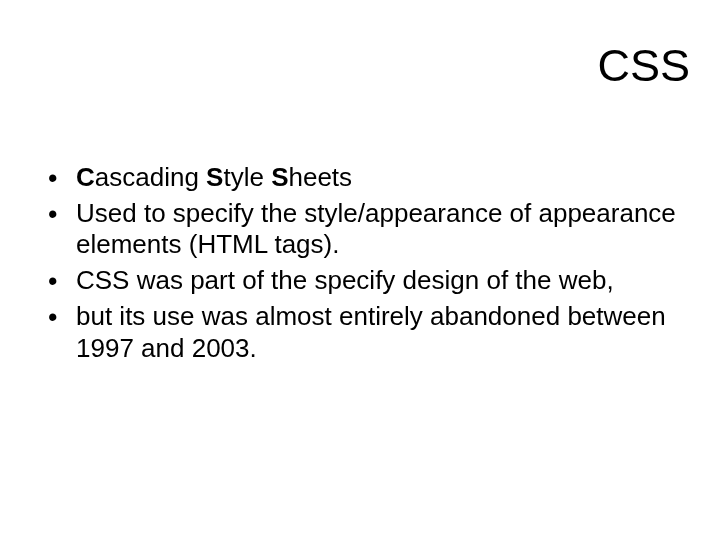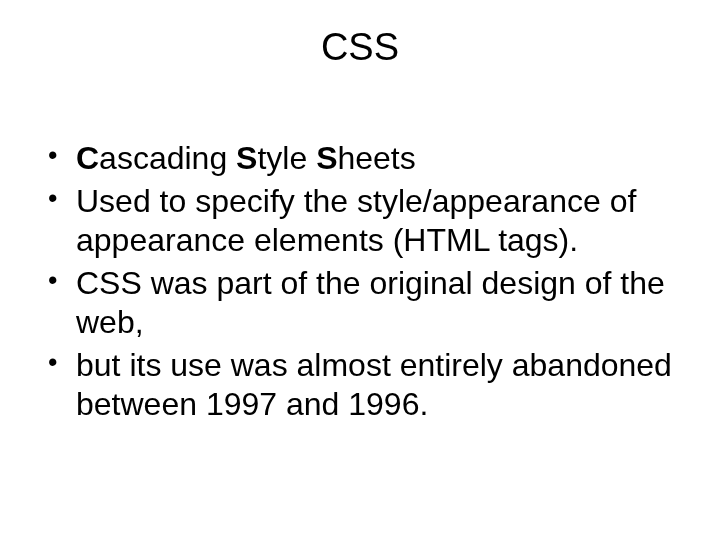--- a/index.html
+++ b/index.html
@@ -11,31 +11,31 @@
     font-family: Arial, Helvetica, sans-serif;
     color: #000;
   }
   .slide {
     box-sizing: border-box;
     width: 720px;
     height: 540px;
     padding: 20px 30px 30px 30px;
   }
   .title {
-    font-size: 38px;
-    text-align: center;
-    margin-top: 6px;
+    font-size: 45px;
+    text-align: right;
+    margin-top: 20px;
     margin-bottom: 70px;
     font-weight: normal;
   }
   ul.bullets {
     list-style: none;
     padding: 0;
     margin: 0 7px 0 18px;
-    font-size: 32px;
+    font-size: 26px;
     line-height: 1.22;
   }
   ul.bullets li {
     position: relative;
     padding-left: 28px;
     margin-bottom: 4px;
   }
   ul.bullets li::before {
     content: "•";
     position: absolute;
@@ -46,16 +46,16 @@
   .b { font-weight: bold; }
 </style>
 </head>
 <body>
 
 <div class="slide">
   <div class="title">CSS</div>
   <ul class="bullets">
     <li><span class="b">C</span><span>ascading </span><span class="b">S</span><span>tyle </span><span class="b">S</span><span>heets</span></li>
     <li><span>Used to specify the style/appearance of appearance elements (HTML tags).</span></li>
-    <li><span>CSS was part of the original design of the web,</span></li>
-    <li><span>but its use was almost entirely abandoned between 1997 and 1996.</span></li>
+    <li><span>CSS was part of the specify design of the web,</span></li>
+    <li><span>but its use was almost entirely abandoned between 1997 and 2003.</span></li>
   </ul>
 </div>
 
 </body></html>

